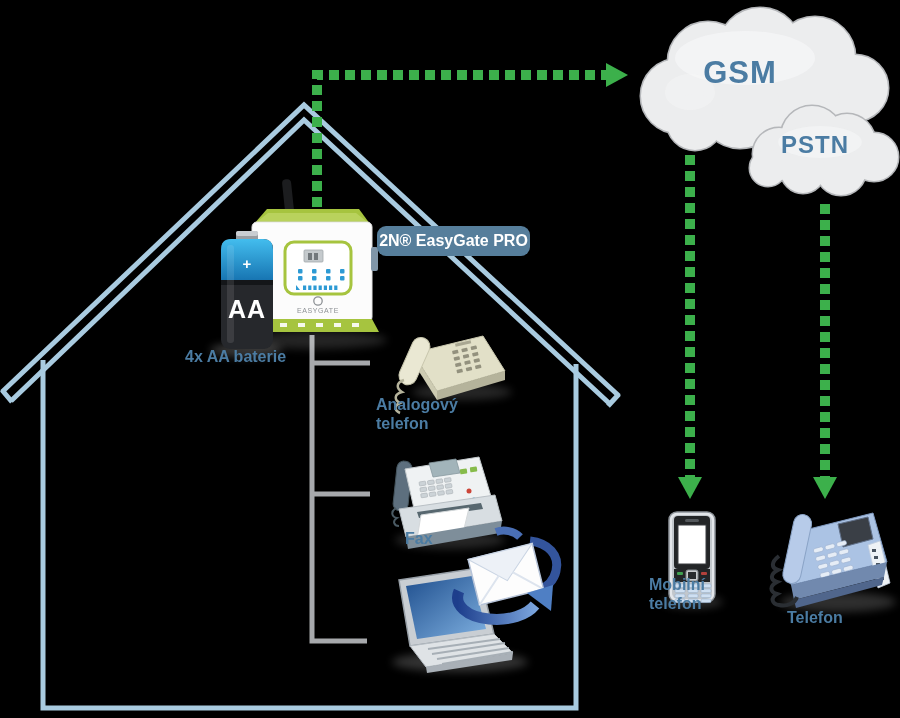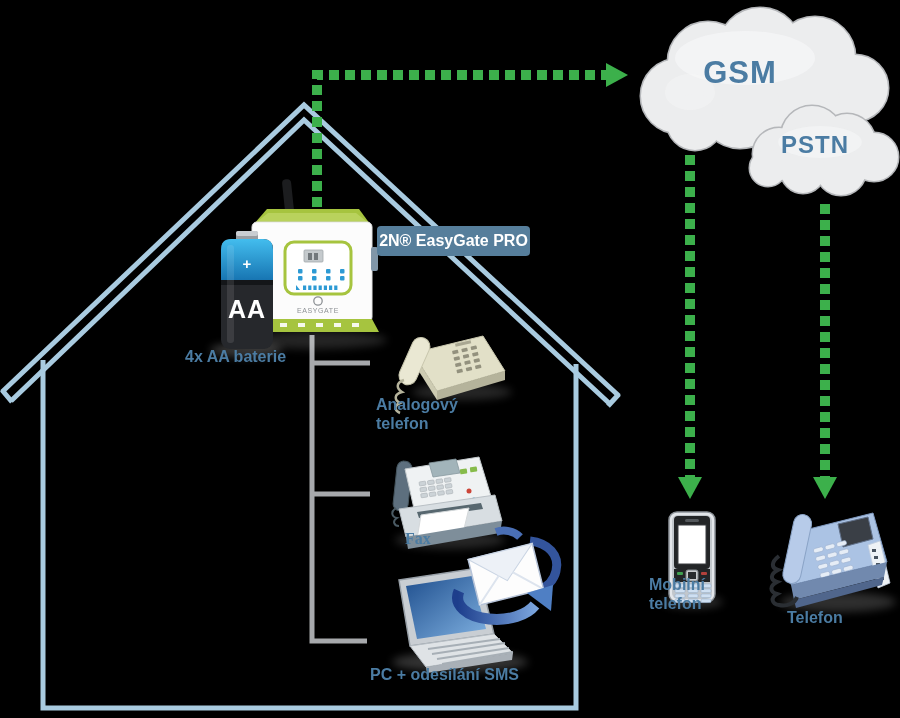--- a/index.html
+++ b/index.html
@@ -20,24 +20,24 @@
   .batt-aa{font-size:25px;fill:#fff;font-weight:bold;letter-spacing:1px;text-anchor:middle;}
   
   .lbl{position:absolute;color:var(--label-blue,#4b7ca3);font-weight:bold;font-size:16px;
        white-space:pre-line;line-height:19px;}
   .net{position:absolute;color:var(--label-blue,#4b7ca3);font-weight:bold;text-align:center;
        letter-spacing:1px;}
   .gsm{left:695px;top:55px;width:90px;font-size:31px;}
   .pstn{left:775px;top:131px;width:80px;font-size:24px;}
   .banner{position:absolute;left:377px;top:226px;width:153px;height:30px;line-height:30px;
           background:var(--banner-bg,#567e9b);color:#fff;font-size:16px;font-weight:600;
-          text-align:center;border-radius:4px;}
+          text-align:center;border-radius:9px;}
   .lbl-batt{left:185px;top:347px;width:120px;}
   .lbl-analog{left:376px;top:395px;width:120px;}
-  .lbl-fax{left:405px;top:529px;width:80px;font-family:Liberation Serif, serif;}
+  .lbl-fax{left:405px;top:529px;width:80px;}
   .lbl-pc{left:370px;top:665px;width:160px;}
   .lbl-mob{left:649px;top:575px;width:90px;}
   .lbl-tel{left:787px;top:608px;width:90px;}
 </style>
 </head>
 <body>
 
 <div class="stage">
 
 <svg class="scene" width="900" height="718" viewBox="0 0 900 718">
@@ -332,18 +332,17 @@
   </g>
 </svg>
 
 <div class="banner">2N® EasyGate PRO</div>
 <div class="net gsm">GSM</div>
 <div class="net pstn">PSTN</div>
 <div class="lbl lbl-batt">4x AA baterie</div>
 <div class="lbl lbl-analog">Analogový
 telefon</div>
 <div class="lbl lbl-fax">Fax</div>
-<div class="lbl lbl-pc">PC + odesílání SMS</div>
 <div class="lbl lbl-mob">Mobilní
 telefon</div>
 <div class="lbl lbl-tel">Telefon</div>
 
 </div>
 
 </body></html>

